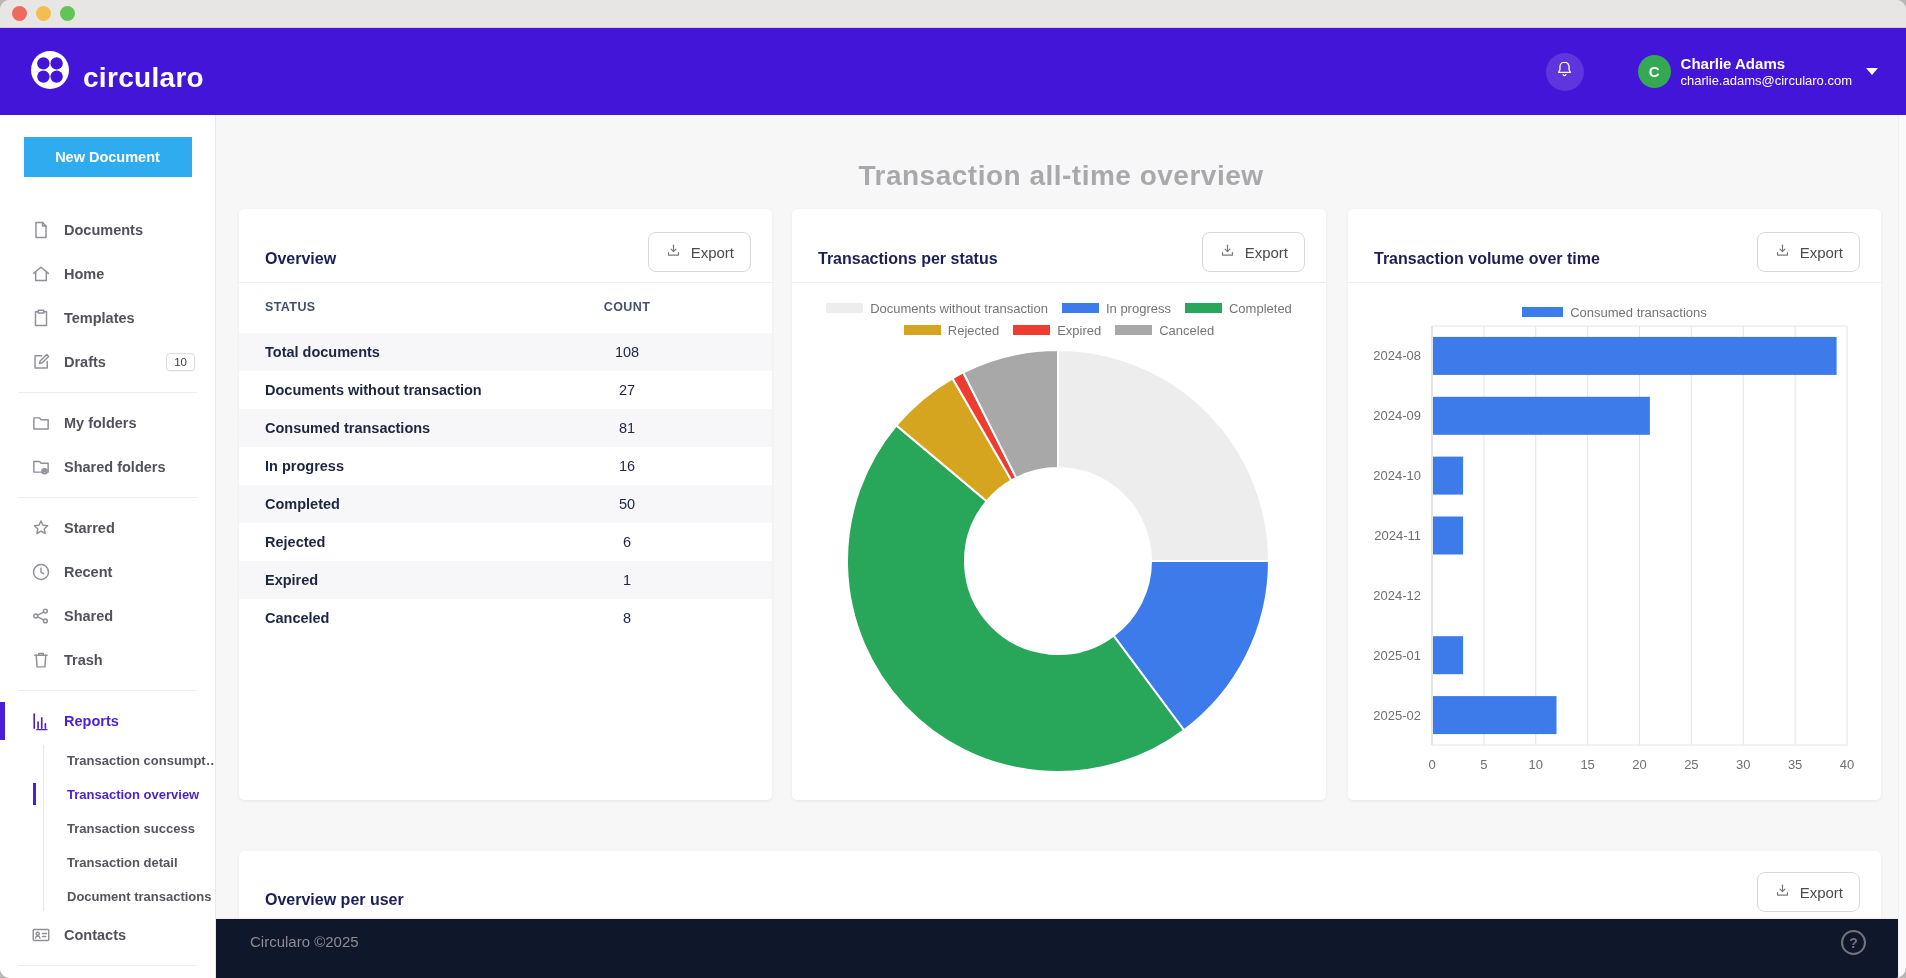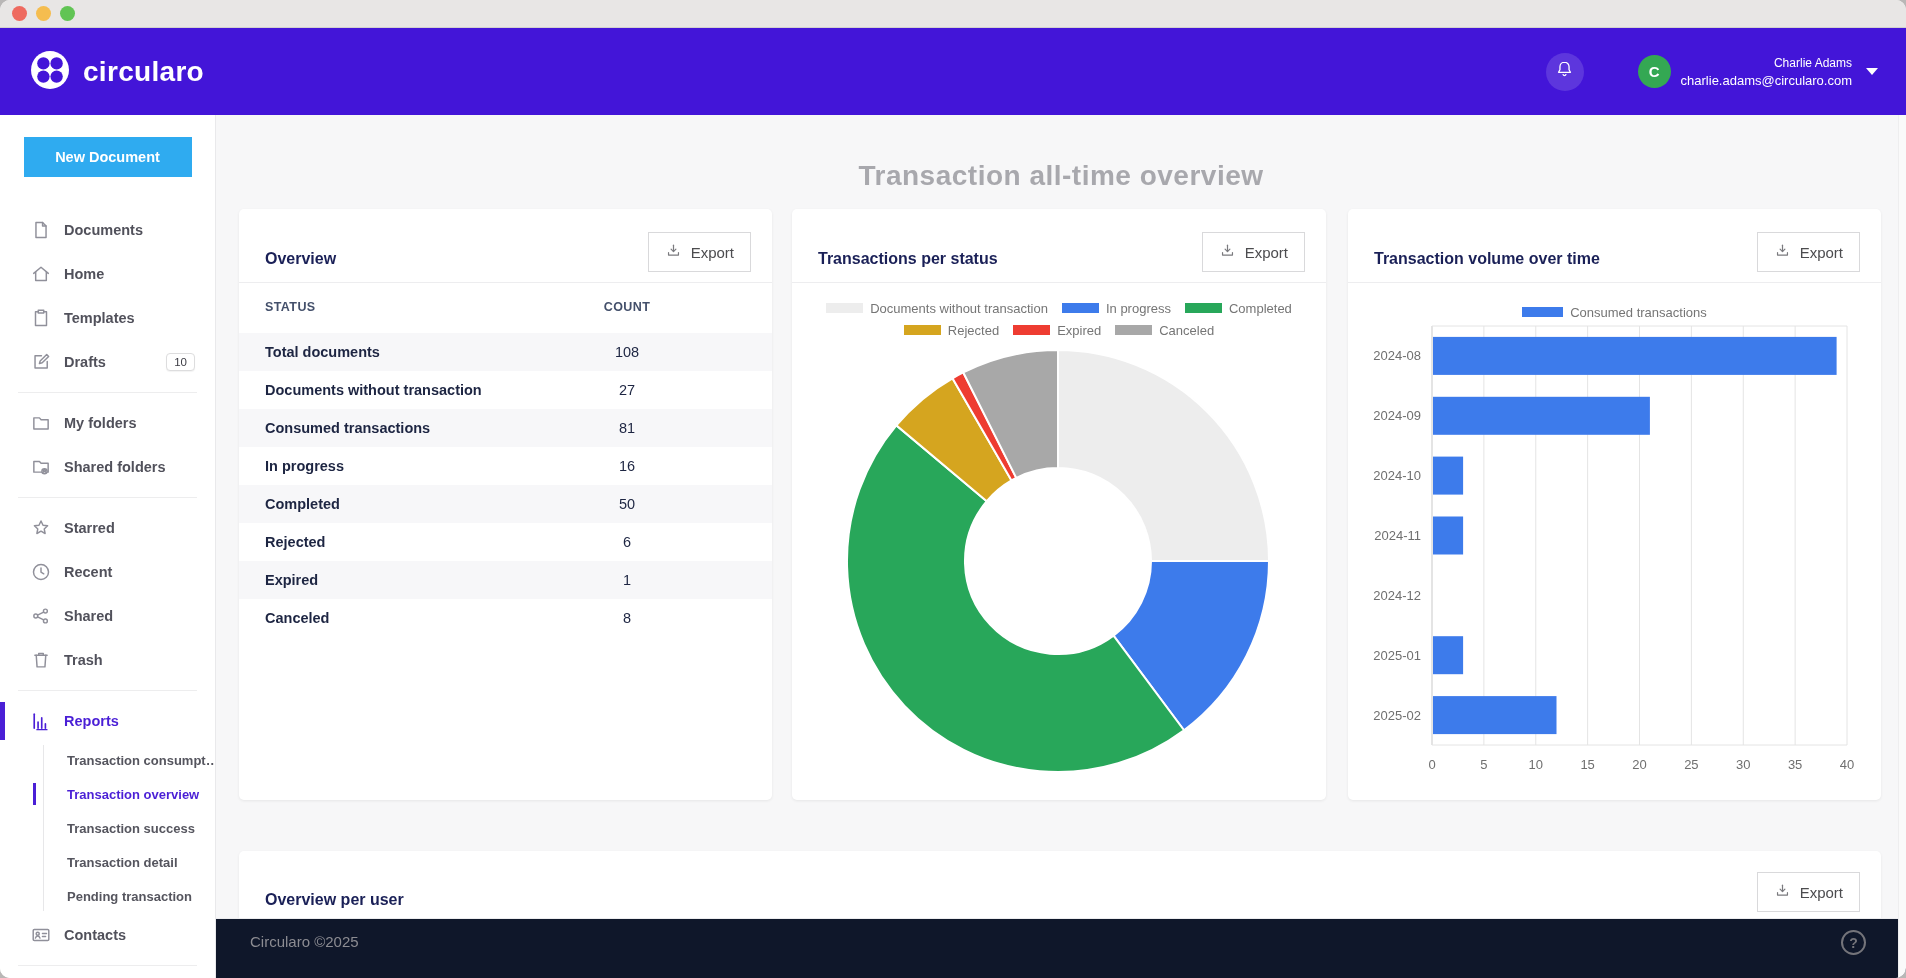--- a/index.html
+++ b/index.html
@@ -9,27 +9,27 @@
   
   .titlebar{position:absolute;top:0;left:0;right:0;height:28px;background:#e8e6e5;border-bottom:1px solid #d2d0cf;}
   .lights{position:absolute;left:12px;top:6px;display:flex;gap:9px;}
   .light{width:15px;height:15px;border-radius:50%;}
   .light.red{background:#ee6a5f;}
   .light.yellow{background:#f5bd4f;}
   .light.green{background:#61c454;}
 
   
   .appheader{position:absolute;top:28px;left:0;right:0;height:87px;background:#4315d8;display:flex;align-items:center;justify-content:space-between;padding:0 28px 0 30px;}
-  .brand{display:flex;align-items:center;gap:13px;}
+  .brand{display:flex;align-items:flex-end;gap:13px;}
   .brand-name{color:#fff;font-size:28px;font-weight:bold;letter-spacing:.3px;}
   .hdr-right{display:flex;align-items:center;}
   .bell-btn{width:38px;height:38px;border-radius:50%;background:rgba(255,255,255,.14);display:flex;align-items:center;justify-content:center;margin-right:54px;cursor:pointer;}
   .avatar{width:33px;height:33px;border-radius:50%;background:#34a853;color:#fff;font-size:15px;font-weight:bold;display:flex;align-items:center;justify-content:center;margin-right:10px;}
   .user-text{color:#fff;line-height:17px;}
-  .user-name{font-size:12px;font-weight:400;text-align:right;}
+  .user-name{font-size:15px;font-weight:700;}
   .user-email{font-size:13px;font-weight:400;}
   .caret{width:0;height:0;border-left:6px solid transparent;border-right:6px solid transparent;border-top:7px solid #fff;margin-left:14px;}
 
   
   .sidebar{position:absolute;top:115px;left:0;width:216px;bottom:0;background:#fff;border-right:1px solid #e9e9eb;overflow:hidden;}
   .new-doc{display:block;margin:22px auto 0;width:168px;height:40px;background:#2fabf0;color:#fff;border:none;border-radius:0;font-size:14.5px;font-weight:bold;cursor:pointer;}
   .side-nav{margin-top:31px;}
   .side-item{position:relative;height:44px;display:flex;align-items:center;padding-left:30px;cursor:pointer;}
   .s-icon{width:22px;height:22px;margin-right:12px;color:#90909a;display:flex;align-items:center;}
   .s-icon svg{width:22px;height:22px;}
@@ -44,21 +44,21 @@
   .sub-item span{font-size:13px;font-weight:600;color:#55555e;white-space:nowrap;}
   .sub-item.active span{color:#4a1fd6;}
   .sub-item.active::before{content:"";position:absolute;left:33px;top:6px;bottom:6px;width:3px;background:#4a1fd6;}
 
   
   .content{position:absolute;top:115px;left:216px;right:0;bottom:0;background:#f7f7f8;}
   .page-title{position:absolute;top:45px;left:0;right:0;text-align:center;font-size:28px;font-weight:bold;color:#a8a8ad;letter-spacing:.5px;}
   .card{position:absolute;background:#fff;border-radius:5px;box-shadow:0 1px 3px rgba(0,0,0,.07);}
   .card-head{position:relative;height:74px;border-bottom:1px solid #ededef;}
   .card-title{position:absolute;left:26px;bottom:14px;font-size:16px;font-weight:bold;color:#1a2057;}
-  .export-btn{position:absolute;right:21px;top:23px;height:40px;padding:0 16px;background:#fff;border:1px solid #d9d9db;border-radius:0;display:flex;align-items:center;gap:9px;font-size:15px;color:#4c4c4f;cursor:pointer;}
+  .export-btn{position:absolute;right:21px;top:23px;height:40px;padding:0 16px;background:#fff;border:1px solid #d9d9db;border-radius:8px;display:flex;align-items:center;gap:9px;font-size:15px;color:#4c4c4f;cursor:pointer;}
   .export-btn svg{width:17px;height:17px;color:#7a7a7e;}
 
   #card-overview{left:23px;top:94px;width:533px;height:591px;}
   #card-status{left:576px;top:94px;width:534px;height:591px;}
   #card-volume{left:1132px;top:94px;width:533px;height:591px;}
   #card-peruser{left:23px;top:736px;width:1642px;height:194px;}
   #card-peruser .card-head{height:74px;}
 
   
   .tbl-head{position:relative;height:50px;font-weight:bold;}
@@ -250,21 +250,21 @@
           <div class="sub-item active">
             <span>Transaction overview</span>
           </div>
           <div class="sub-item">
             <span>Transaction success</span>
           </div>
           <div class="sub-item">
             <span>Transaction detail</span>
           </div>
           <div class="sub-item">
-            <span>Pending transaction</span>
+            <span>Document transactions</span>
           </div>
         </div>
         <div class="side-item">
           <span class="s-icon">
             <svg viewBox="0 0 24 24" fill="none" stroke="currentColor" stroke-width="1.6" stroke-linecap="round" stroke-linejoin="round">
               <rect x="3.5" y="6" width="17" height="12" rx="1.2"></rect>
               <circle cx="8.4" cy="10.6" r="1.7"></circle>
               <path d="M5.9 15.4c.4-1.5 1.3-2.3 2.5-2.3s2.1.8 2.5 2.3"></path>
               <path d="M13.6 10.4h4.4M13.6 13.7h3.4"></path>
             </svg>

